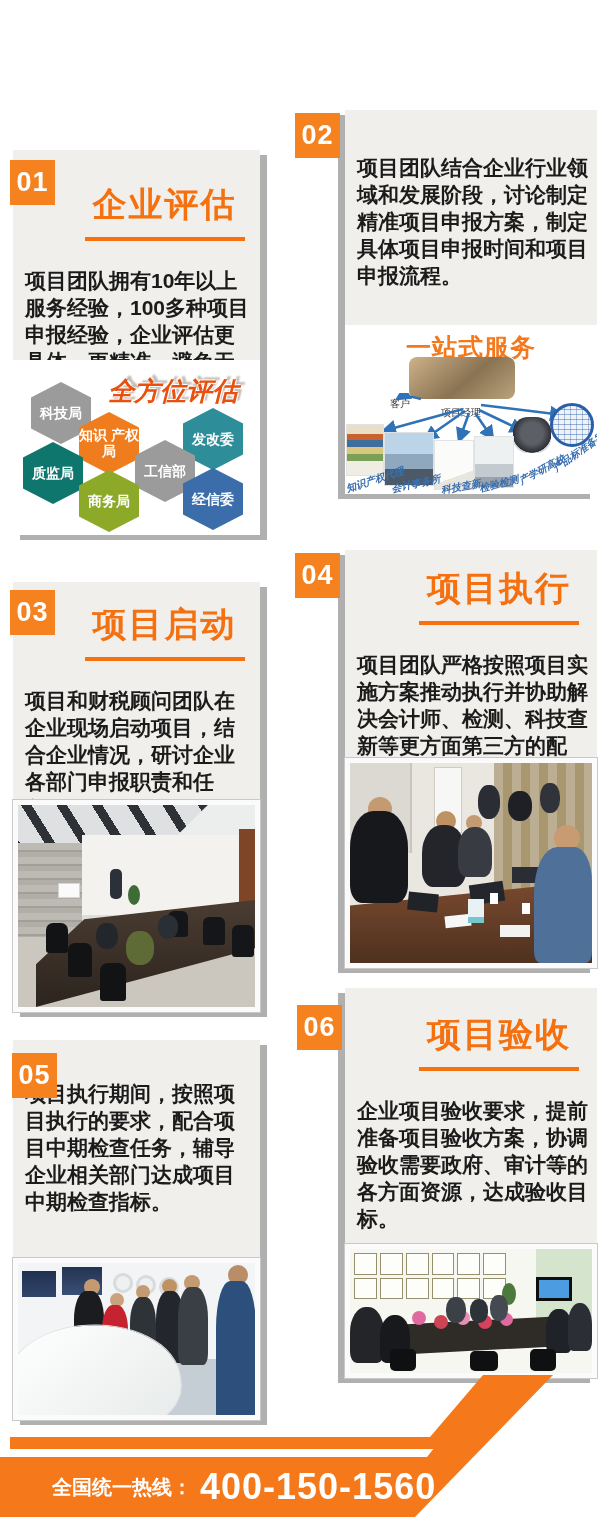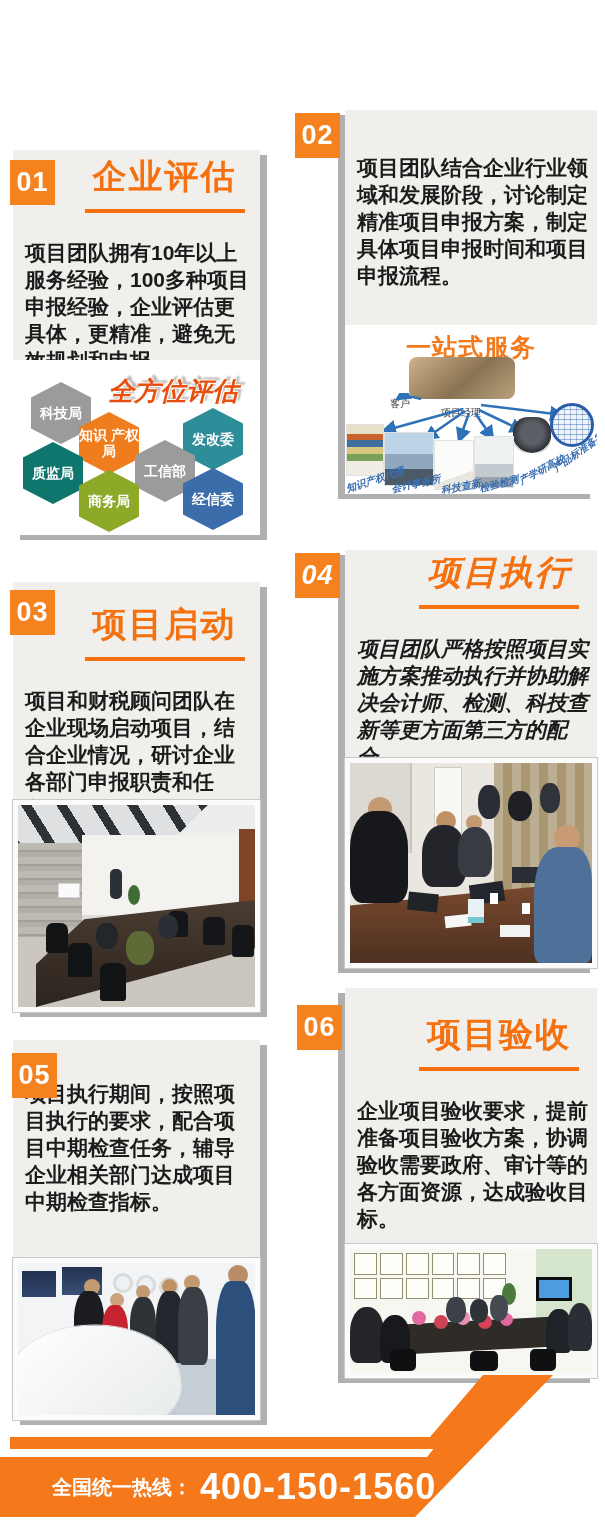--- a/index.html
+++ b/index.html
@@ -66,21 +66,21 @@
   #cert-grid div{background:#fdfdfa;border:1px solid #97906f;}
 </style>
 </head>
 <body>
 
 <div class="page">
 
 
   <section class="card left" style="left:13px;top:150px;width:247px;height:385px;">
     <div class="badge" style="left:-3px;top:10px;">01</div>
-    <div class="gray" style="height:210px;padding-top:4px;box-sizing:border-box;">
+    <div class="gray" style="height:210px;padding-top:32px;box-sizing:border-box;">
       <div class="title-wrap"><span class="card-title">企业评估</span></div>
       <p class="card-body">项目团队拥有10年以上服务经验，100多种项目申报经验，企业评估更具体，更精准，避免无效规划和申报。</p>
     </div>
     <div class="media" style="height:175px;">
       <div class="assess-title">全方位评估</div>
       <div class="hex hex-gray" style="left:18px;top:22px;">科技局</div>
       <div class="hex hex-orange" style="left:66px;top:52px;">知识 产权局</div>
       <div class="hex hex-teal" style="left:170px;top:48px;">发改委</div>
       <div class="hex hex-blue" style="left:10px;top:82px;">质监局</div>
       <div class="hex hex-gray" style="left:122px;top:80px;">工信部</div>
@@ -152,23 +152,23 @@
       <div class="abs" style="left:82px;top:158px;width:26px;height:38px;background:#121315;border-radius:8px 8px 3px 3px;"></div>
       <div class="abs" style="left:150px;top:106px;width:20px;height:26px;background:#15161a;border-radius:6px 6px 3px 3px;"></div>
       <div class="abs" style="left:185px;top:112px;width:22px;height:28px;background:#15161a;border-radius:6px 6px 3px 3px;"></div>
       <div class="abs" style="left:214px;top:120px;width:22px;height:32px;background:#15161a;border-radius:6px 6px 3px 3px;"></div>
       <div class="abs" style="left:78px;top:118px;width:22px;height:26px;border-radius:45%;background:#23262b;"></div>
       <div class="abs" style="left:140px;top:110px;width:20px;height:24px;border-radius:45%;background:#2a2e35;"></div>
       <div class="abs" style="left:108px;top:126px;width:28px;height:34px;border-radius:45%;background:#5f6b36;"></div>
     </div>
   </section>
 
-  <section class="card right" style="left:345px;top:550px;width:252px;height:418px;font-style:italic;">
+  <section class="card right" style="left:345px;top:550px;width:252px;height:418px;">
     <div class="badge" style="left:-50px;top:3px;">04</div>
-    <div class="gray" style="height:208px;padding-top:0;box-sizing:border-box;">
+    <div class="gray" style="height:208px;padding-top:16px;box-sizing:border-box;">
       <div class="title-wrap"><span class="card-title">项目执行</span></div>
       <p class="card-body">项目团队严格按照项目实施方案推动执行并协助解决会计师、检测、科技查新等更方面第三方的配合。</p>
     </div>
     <div class="photo" style="height:200px;">
       <div class="abs" style="inset:0;background:#eae7e1;"></div>
       <div class="abs" style="left:0;top:0;width:60px;height:90px;background:#dcd9d2;border-right:2px solid #c8c5be;"></div>
       <div class="abs" style="left:84px;top:4px;width:26px;height:64px;background:#f7f7f5;border:1px solid #cfccc5;"></div>
       <div class="abs" style="right:0;top:0;width:98px;height:128px;background:repeating-linear-gradient(90deg,#bcae93 0 9px,#a8976f 9px 18px);"></div>
       <div class="abs" style="left:0;top:118px;width:100%;height:82px;background:linear-gradient(#7a4a2e,#4e3120);clip-path:polygon(0 30%,100% 0,100% 100%,0 100%);"></div>
       <div class="abs" style="left:120px;top:120px;width:34px;height:20px;background:#23262c;transform:rotate(-8deg);"></div>

